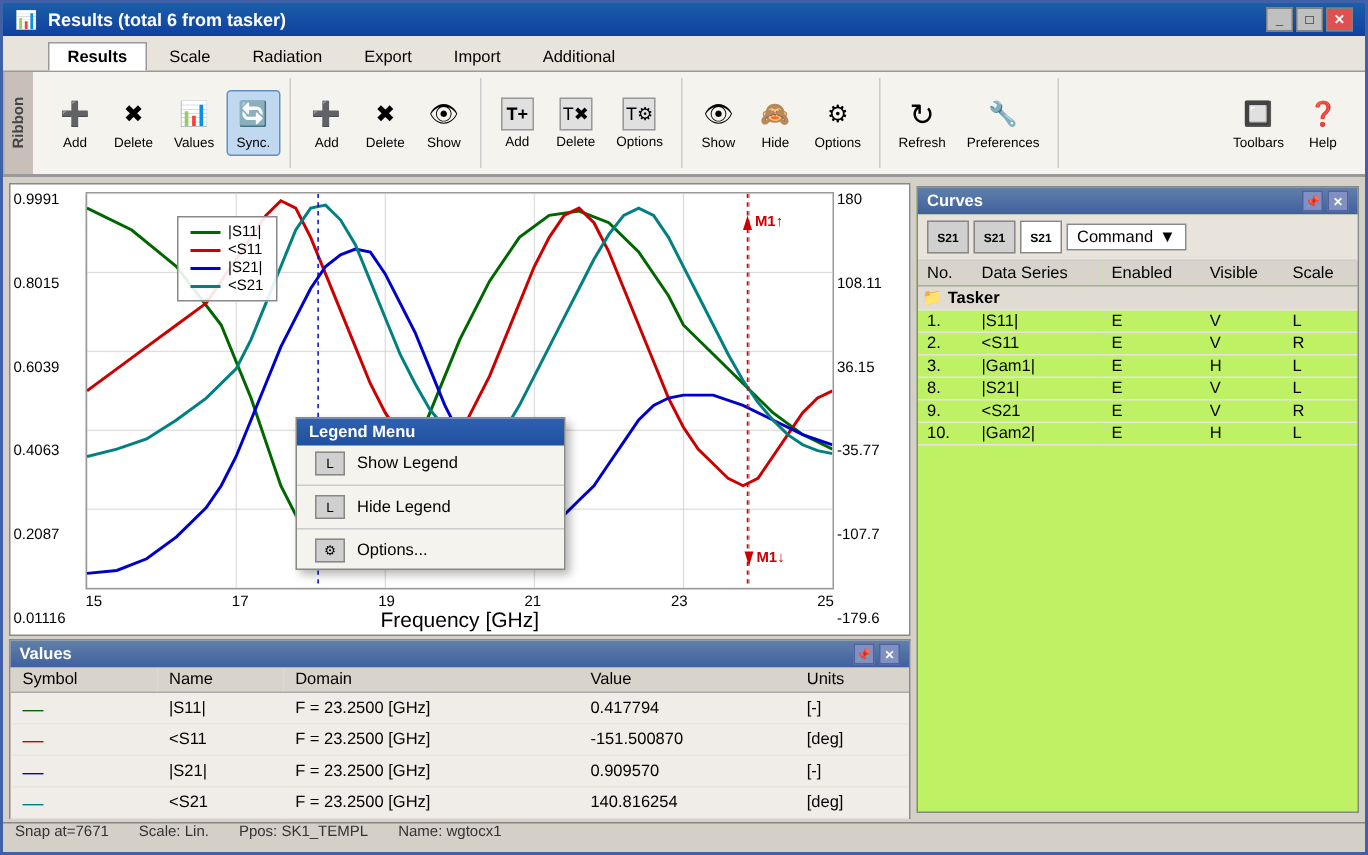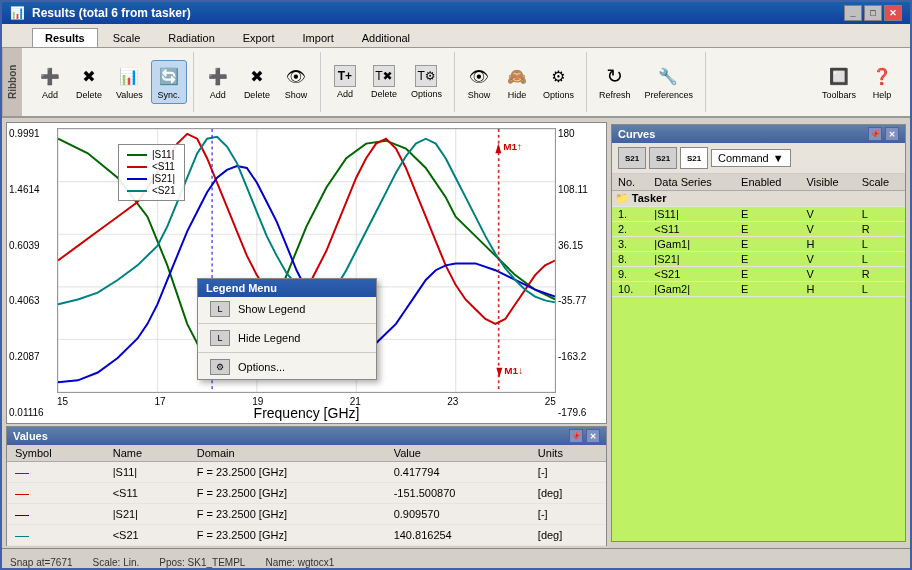--- a/index.html
+++ b/index.html
@@ -199,21 +199,21 @@
       font-weight: normal;
     }
     .values-table td { padding: 2px 8px; border-bottom: 1px solid #e8e4dc; }
 
     
     .status-bar {
       height: 20px;
       background: #d4d0c8;
       border-top: 1px solid #888;
       display: flex;
-      align-items: flex-end;
+      align-items: flex-start;
       padding: 0 8px;
       font-size: 10px;
       color: #333;
       gap: 20px;
     }
 
     
     .legend-menu {
       position: absolute;
       left: 190px;
@@ -432,33 +432,33 @@
 
   <div class="content-area">
     <div class="middle-area">
 
       <div class="left-area">
 
         <div class="chart-wrapper">
 
           <div class="chart-y-left">
             <span>0.9991</span>
-            <span>1.4614</span>
+            <span>0.8015</span>
             <span>0.6039</span>
             <span>0.4063</span>
             <span>0.2087</span>
             <span>0.01116</span>
           </div>
 
           <div class="chart-y-right">
             <span>180</span>
             <span>108.11</span>
             <span>36.15</span>
             <span>-35.77</span>
-            <span>-163.2</span>
+            <span>-107.7</span>
             <span>-179.6</span>
           </div>
 
           <div class="chart-plot">
             
             <svg width="100%" height="100%" viewBox="0 0 500 270" preserveAspectRatio="none">
 
               <defs>
                 <pattern id="grid" width="100" height="54" patternUnits="userSpaceOnUse">
                   <path d="M 100 0 L 0 0 0 54" fill="none" stroke="#e0e0e0" stroke-width="0.5"></path>

